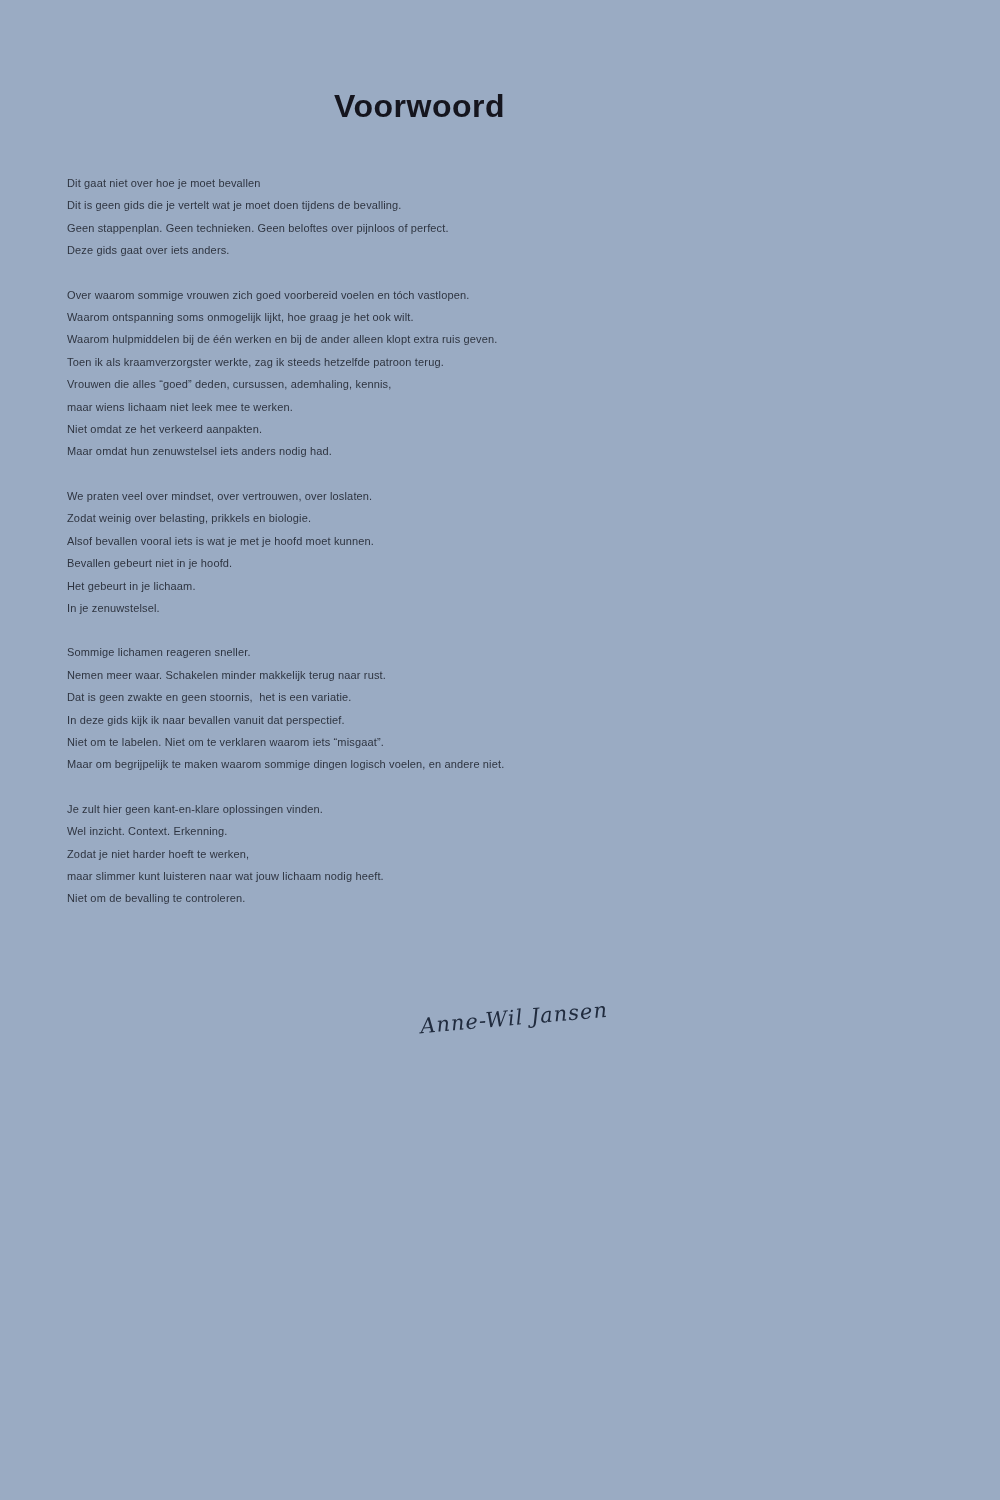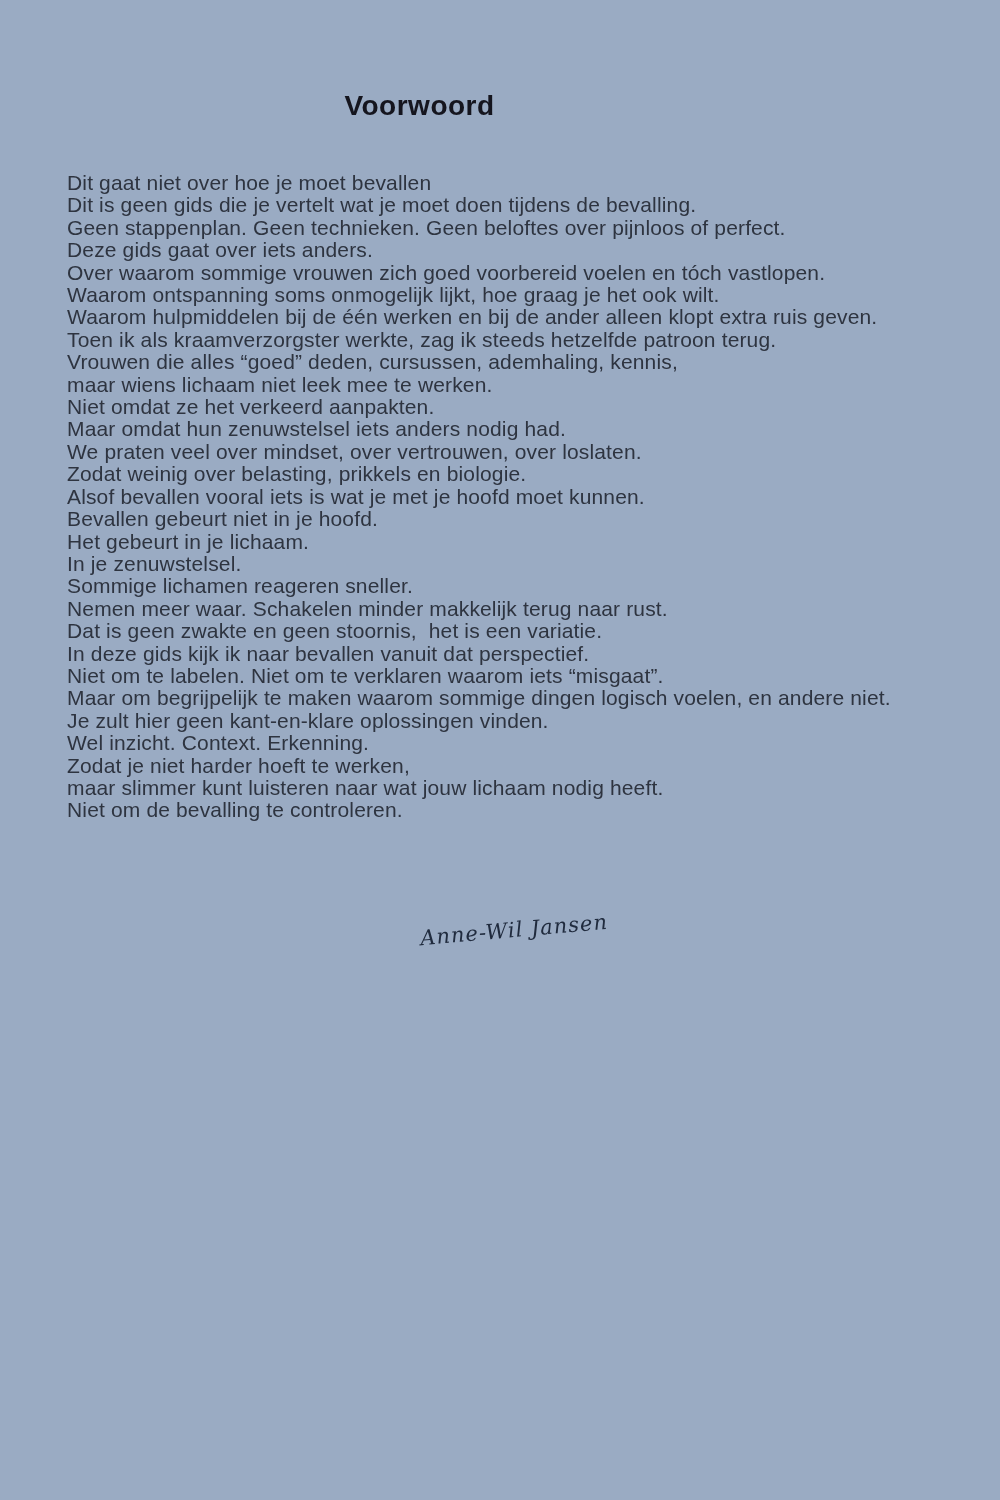--- a/index.html
+++ b/index.html
@@ -23,32 +23,32 @@
     padding: 94px 0 0 67px;
   }
   .title-row {
     width: 705px;
     text-align: center;
   }
   .title {
     margin: 0;
     font-family: "Liberation Sans", sans-serif;
     font-weight: 700;
-    font-size: 28px;
+    font-size: 32px;
     line-height: 24px;
     letter-spacing: 0.5px;
     color: var(--title-color);
   }
   .body-block {
     margin-top: 54px;
   }
   .para { margin: 0; }
-  .para + .para { }
+  .para + .para { margin-top: 22px; }
   .line {
-    font-size: 21px;
+    font-size: 11px;
     line-height: 22.4px;
     letter-spacing: 0.15px;
     color: var(--text-color);
     white-space: pre-wrap;
   }
   .signature-row {
     width: 705px;
     margin-top: 96px;
     text-align: center;
   }

